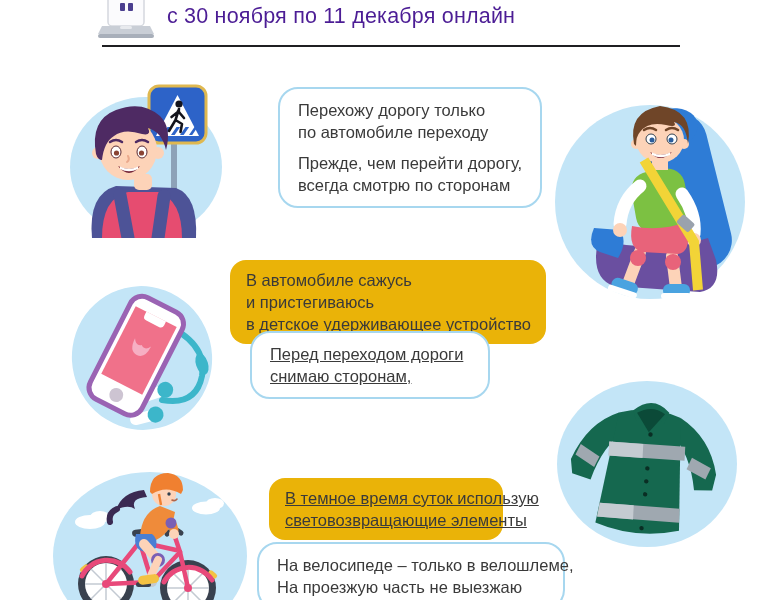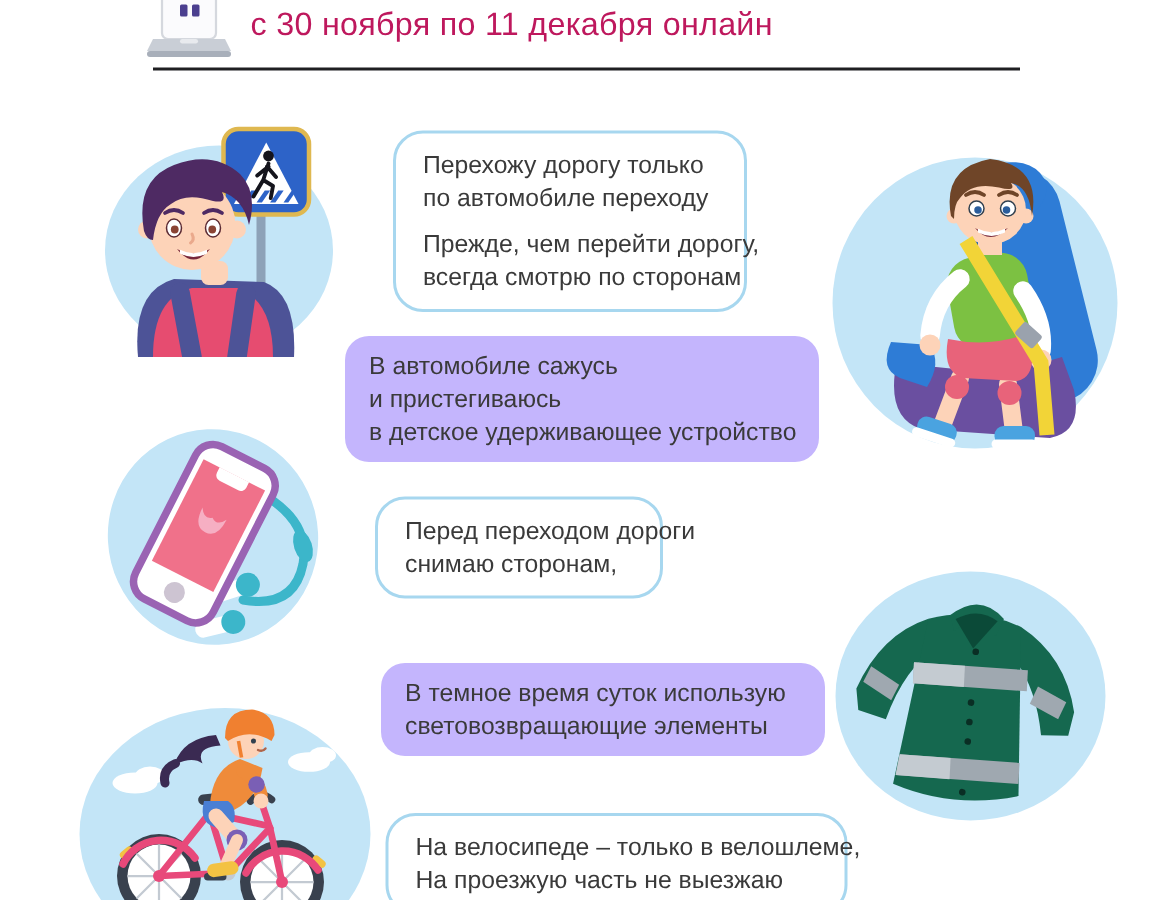--- a/index.html
+++ b/index.html
@@ -6,51 +6,52 @@
   #canvas{
     position:relative;
     width:780px;height:600px;
     background:#ffffff;
     overflow:hidden;
     font-family:"Liberation Sans", sans-serif;
   }
   
   #page-title{
     position:absolute;left:167px;top:3px;
-    font-size:21.5px;line-height:26px;color:#be185d;
+    font-size:21.5px;line-height:26px;color:#4c1d95;
     letter-spacing:.2px;white-space:nowrap;
   }
   #laptop-icon{position:absolute;left:97px;top:-10px;}
   #divider{
     position:absolute;left:102px;top:45px;width:578px;height:2px;
     background:#1f1f22;
   }
   
   .bubble{
     position:absolute;box-sizing:border-box;
     font-size:16.5px;line-height:22px;color:#3a3a3a;
   }
   .bubble .line{white-space:nowrap;}
   .outline{
     background:#ffffff;border:2px solid #a7d7ef;border-radius:20px;
     padding:10px 18px;
   }
   .filled{
-    background:#c4b5fd;border-radius:16px;
+    background:#eab308;border-radius:16px;
     padding:9px 16px;
+    margin-top:36px;
   }
   .para{margin-top:9px;text-align:center;}
   .tail{position:absolute;z-index:-1;}
   .tail-bl{left:-12px;bottom:-6px;}
   .tail-br{right:-12px;bottom:-6px;}
   .tail-left-low{left:-12px;top:42px;}
-  #bubble-crosswalk {left:262px;top:87px; width:236px;}
+  #bubble-crosswalk {left:278px;top:87px; width:264px;}
   #bubble-carseat   {left:230px;top:224px;width:316px;}
-  #bubble-headphones{left:250px;top:331px;width:192px;}
-  #bubble-reflective{left:254px;top:442px;width:296px;}
+  #bubble-headphones{left:250px;top:331px;width:240px;text-decoration:underline;}
+  #bubble-reflective{left:269px;top:442px;width:234px;text-decoration:underline;}
   #bubble-bicycle   {left:257px;top:542px;width:308px;}
   
   .illo{position:absolute;}
   #illo-crosswalk {left:58px; top:76px;}
   #illo-carseat   {left:548px;top:92px;}
   #illo-phone     {left:56px; top:278px;}
   #illo-jacket    {left:548px;top:376px;}
   #illo-bicycle   {left:48px; top:464px;}
 </style>
 </head>

